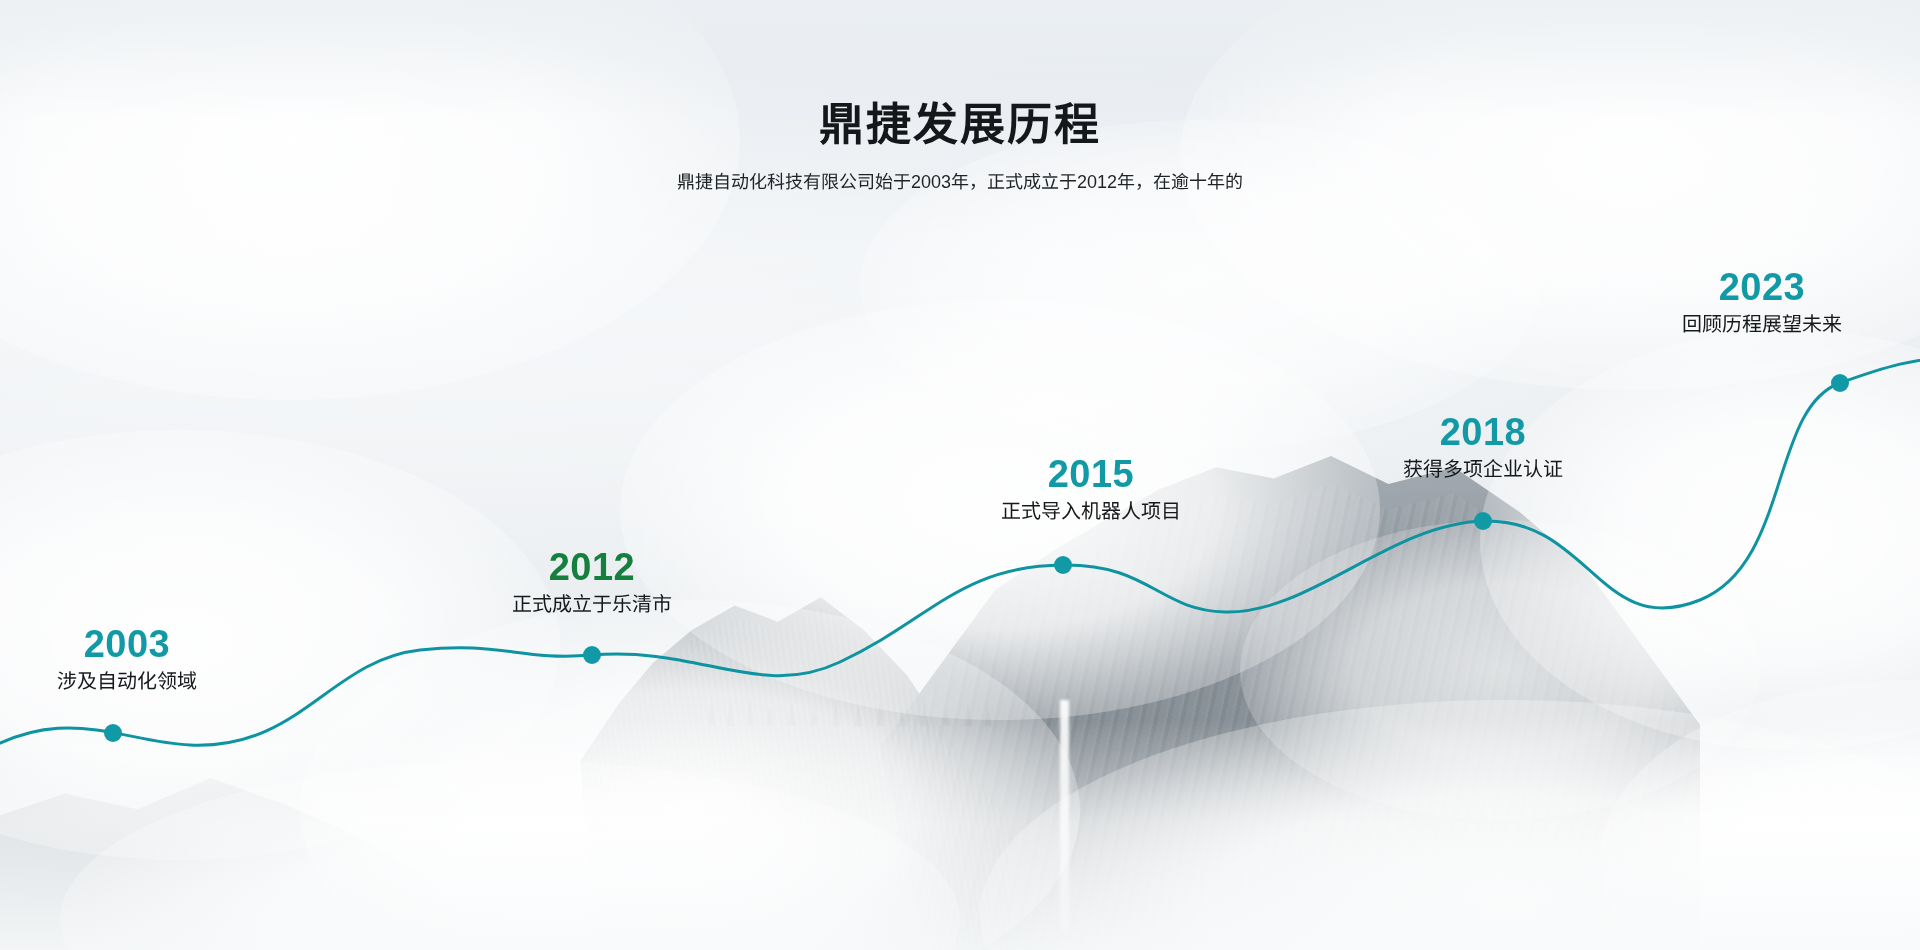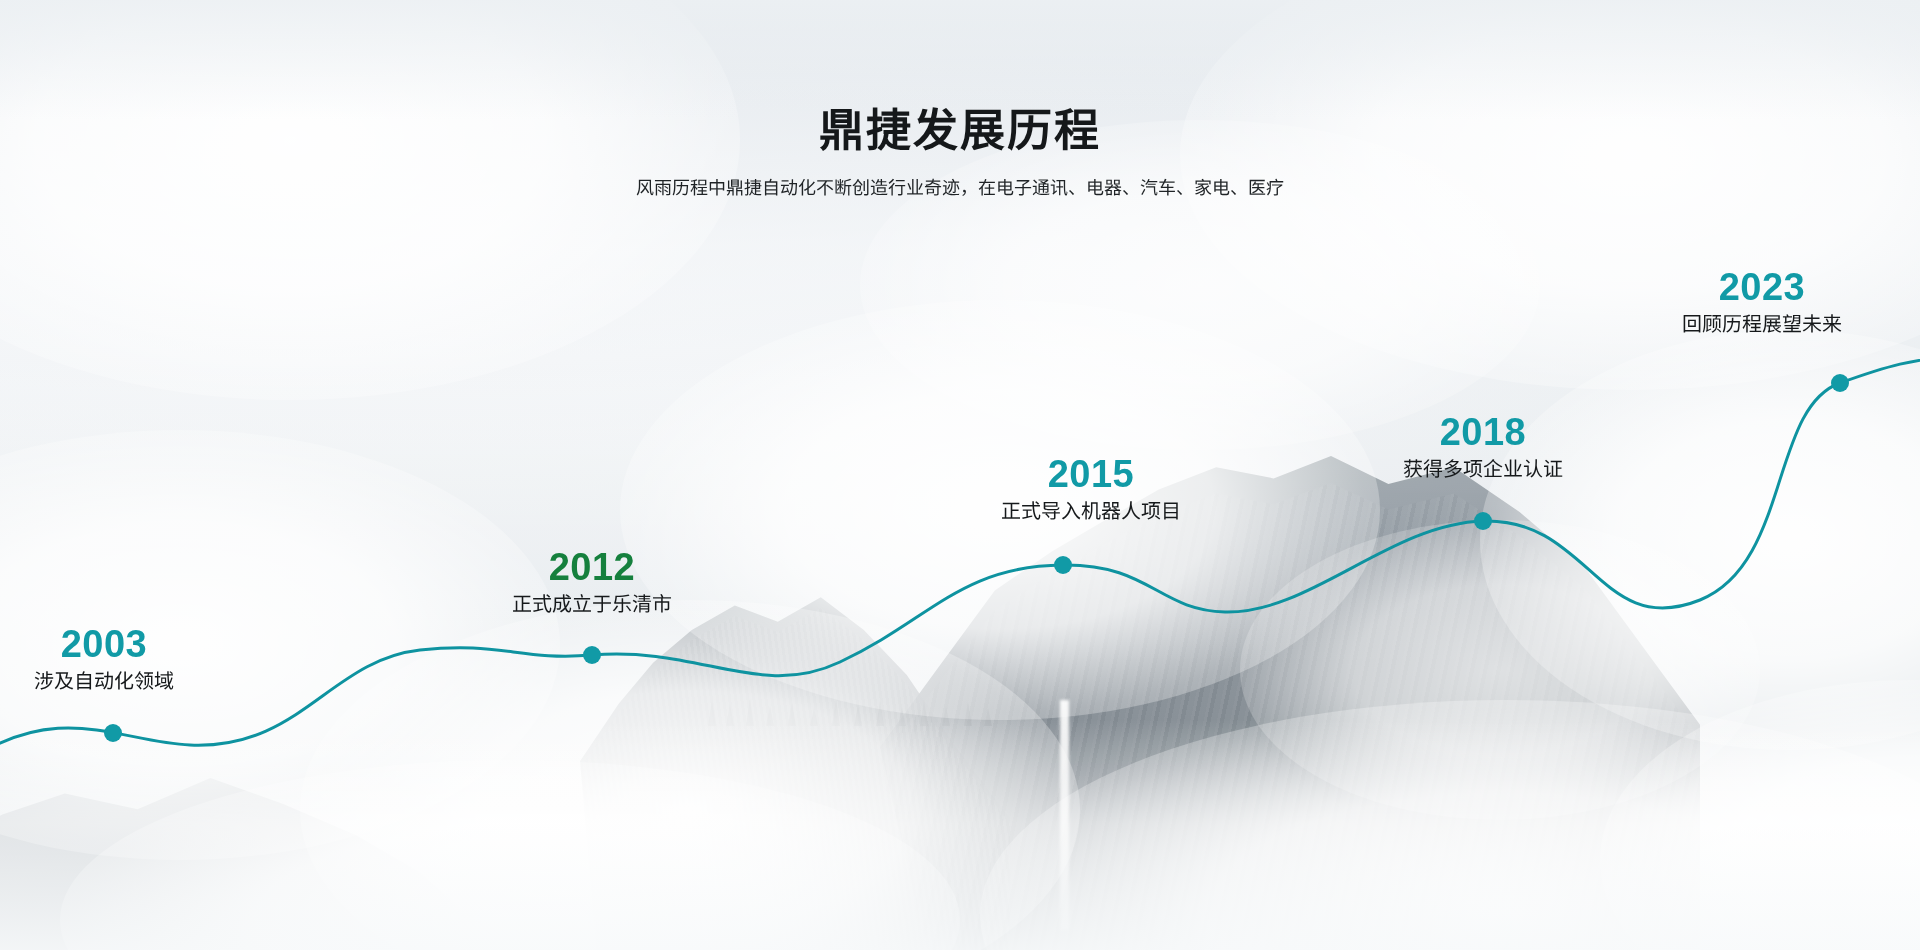--- a/index.html
+++ b/index.html
@@ -151,21 +151,21 @@
   
   .header {
     position: absolute;
     left: 0;
     top: 92px;
     width: 1920px;
     text-align: center;
     z-index: 20;
   }
   .page-title {
-    margin: 14px;
+    margin: 8px;
     font-size: 45px;
     font-weight: 700;
     color: #15181a;
     letter-spacing: 2px;
     line-height: 1.1;
   }
   .page-desc {
     margin: 18px auto 0;
     width: 800px;
     font-size: 18px;
@@ -252,37 +252,37 @@
   <div class="fog f8"></div>
   <div class="fog f4"></div>
   <div class="fog f10"></div>
   <div class="fog f9"></div>
   <div class="bottom-haze"></div>
   <div class="top-haze"></div>
 
   <div class="header">
     <h1 class="page-title">鼎捷发展历程</h1>
     <p class="page-desc">
-      <span class="line">风雨历程中鼎捷自动化不断创造行业奇迹，在电子通讯、电器、汽车、家电、医疗</span>
+      <span class="line">鼎捷自动化科技有限公司始于2003年，正式成立于2012年，在逾十年的</span>
     </p>
   </div>
 
   <svg class="timeline-svg" viewBox="0 0 1920 950" preserveAspectRatio="none">
     <path id="timeline-path" fill="none" stroke="#0e93a0" stroke-width="3" stroke-linecap="round" d="M -30 760 C 60 700, 120 742, 190 745 C 300 750, 330 660, 420 650 C 500 641, 520 661, 592 655 C 700 646, 760 700, 840 662 C 930 620, 960 566, 1063 565 C 1150 564, 1158 610, 1225 612 C 1310 614, 1390 524, 1483 521 C 1590 518, 1600 640, 1700 600 C 1790 564, 1770 408, 1840 383 C 1890 365, 1910 360, 1960 355"></path>
     <g id="timeline-dots">
         <circle cx="113" cy="733" r="9" fill="#119aa6"></circle>
         <circle cx="592" cy="655" r="9" fill="#119aa6"></circle>
         <circle cx="1063" cy="565" r="9" fill="#119aa6"></circle>
         <circle cx="1483" cy="521" r="9" fill="#119aa6"></circle>
         <circle cx="1840" cy="383" r="9" fill="#119aa6"></circle>
       </g>
   </svg>
 
   <div id="milestone-layer">
-      <div class="milestone" style="left: 104px; top: 625px;">
+      <div class="milestone" style="left: 127px; top: 625px;">
         <div class="year" style="color: rgb(17, 154, 166);">2003</div>
         <div class="caption">涉及自动化领域</div>
       </div>
       <div class="milestone" style="left: 592px; top: 548px;">
         <div class="year" style="color: #15803d;">2012</div>
         <div class="caption">正式成立于乐清市</div>
       </div>
       <div class="milestone" style="left: 1063px; top: 455px; margin-left: 28px;">
         <div class="year" style="color: rgb(17, 154, 166);">2015</div>
         <div class="caption">正式导入机器人项目</div>

